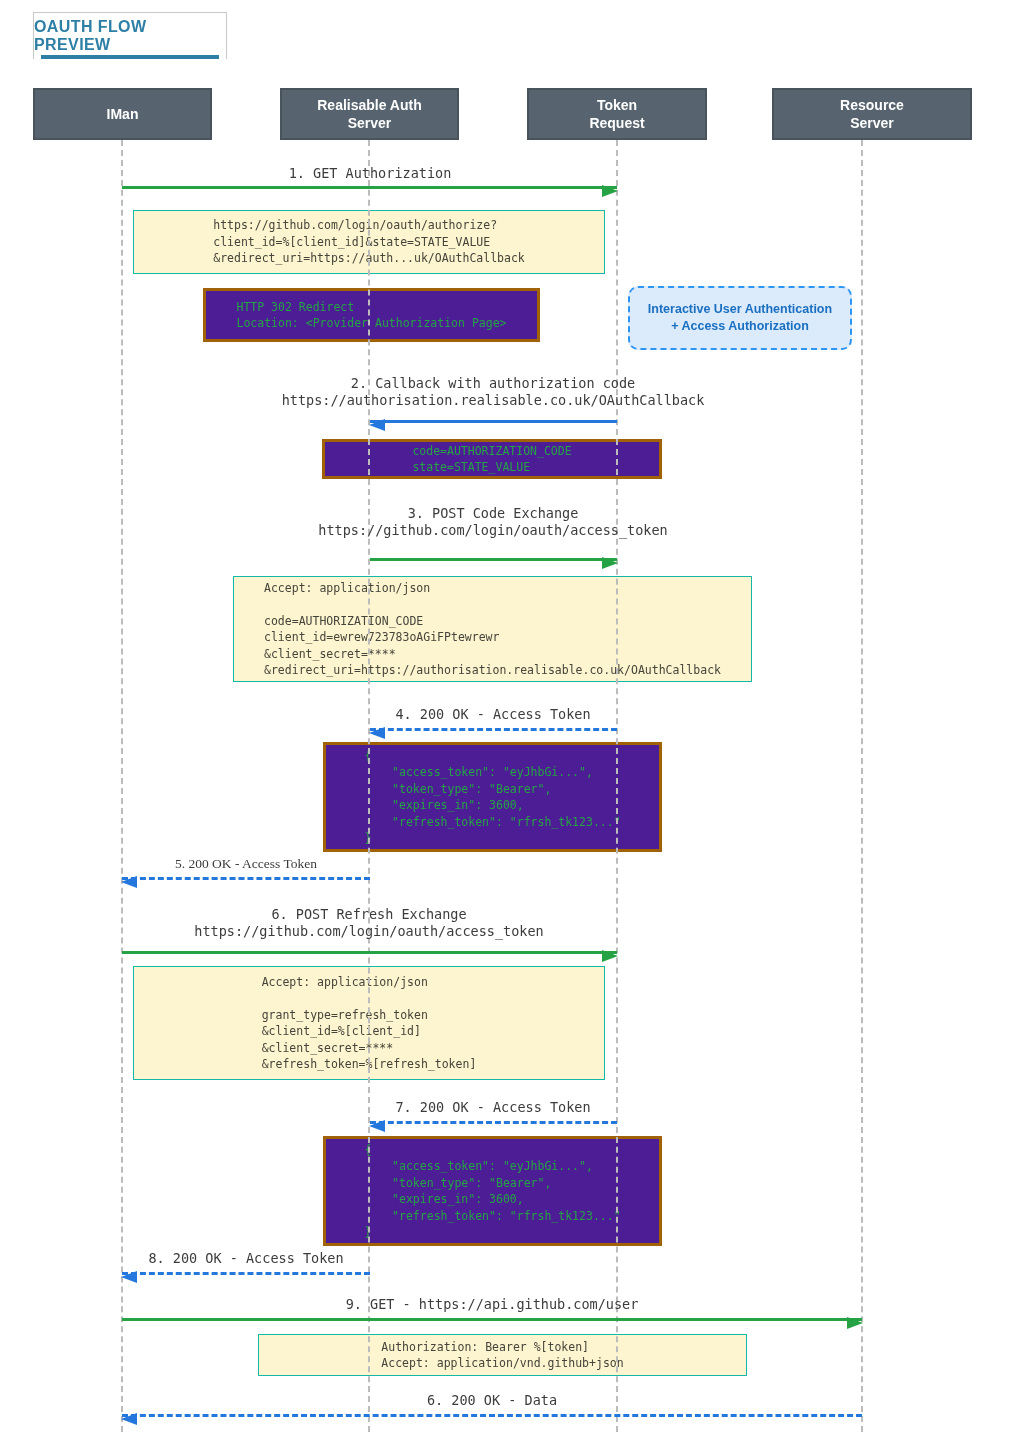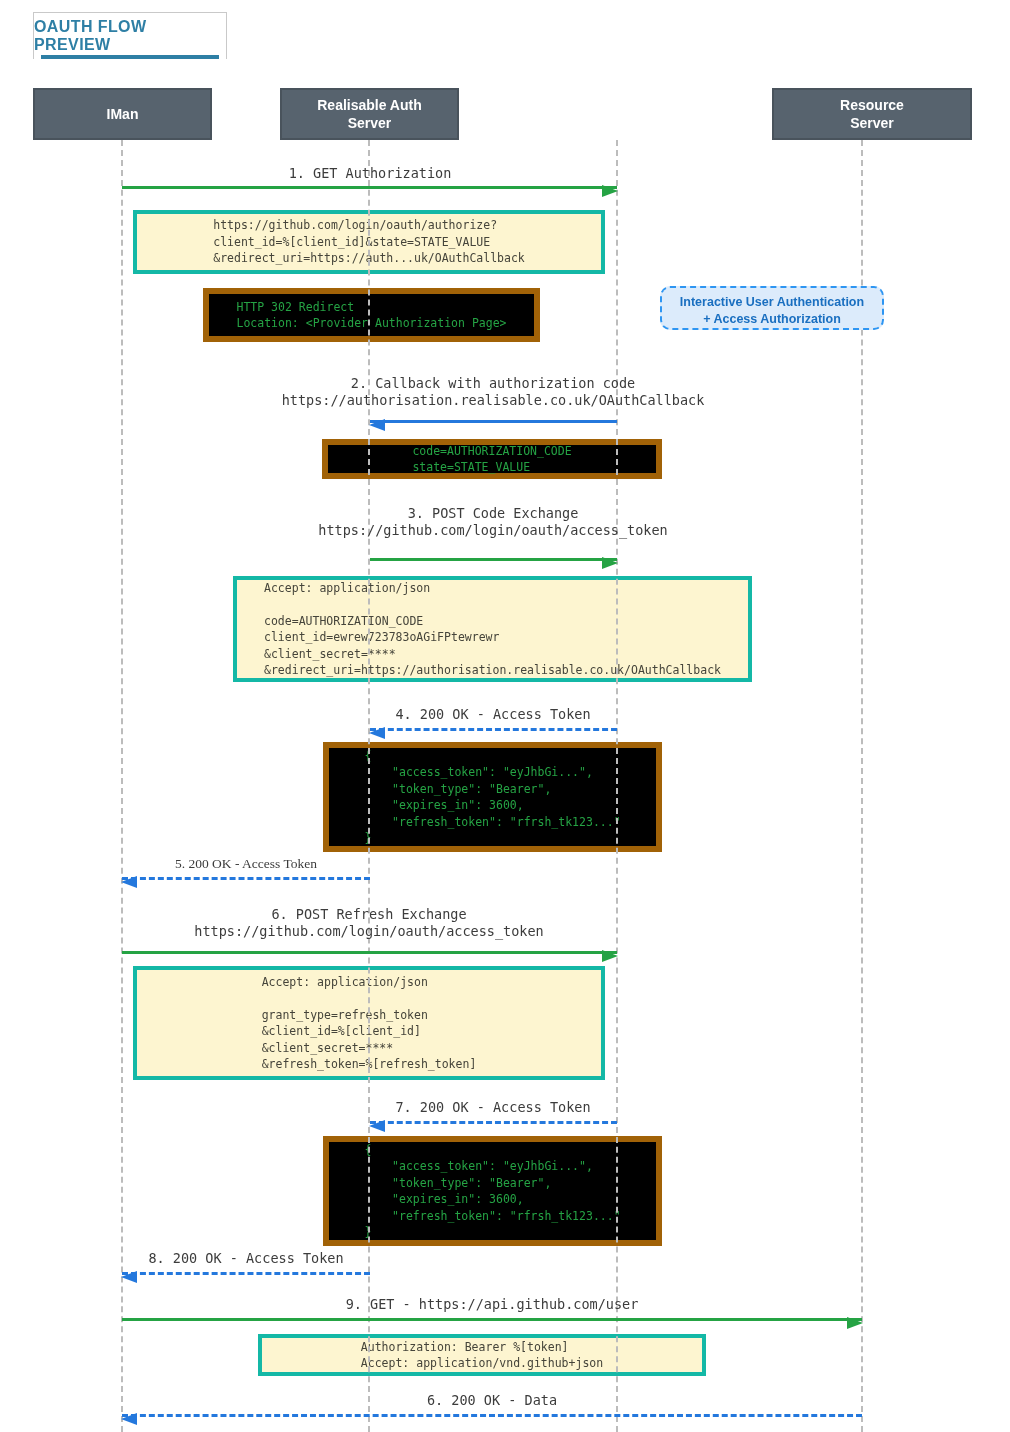--- a/index.html
+++ b/index.html
@@ -22,22 +22,22 @@
     font-size:14px; line-height:18px; text-align:center; white-space:pre-line;
     display:flex; align-items:center; justify-content:center; z-index:4; }
   .lifeline { position:absolute; top:140px; height:1292px; width:0;
     border-left:2px dashed #bcbcbc; z-index:2; }
 
   
   .note { position:absolute; box-sizing:border-box; z-index:1;
     display:flex; align-items:center; justify-content:center;
     font-family:"DejaVu Sans Mono", monospace; font-size:11.5px; line-height:16.5px; color:#45443a; }
   .note .txt { white-space:pre; text-align:left; }
-  .note.yellow { background:#fdf5d0; border:4px solid #14b8a6; }
-  .note.green  { background:#000000; border:6px solid #a16207; }
+  .note.yellow { background:#fdf5d0; border:1px solid #14b8a6; }
+  .note.green  { background:#4c1d95; border:3px solid #a16207; }
   .auth-note { position:absolute; box-sizing:border-box; z-index:3;
     background:#dcebfb; border:2px dashed #2d95f2; border-radius:10px;
     color:#1a6fc0; font-weight:bold; font-size:12.5px; line-height:17px;
     display:flex; align-items:center; justify-content:center; text-align:center; white-space:pre; }
 
   
   .msg-label { position:absolute; transform:translateX(-50%); z-index:3;
     font-family:"DejaVu Sans Mono", monospace; font-size:13.5px; line-height:17px;
     color:#3c3c3c; text-align:center; white-space:pre; }
   .arrow { position:absolute; height:0; border-top:3px solid; z-index:3; }
@@ -60,38 +60,40 @@
   </div>
 
   <div class="lifeline" style="left:121px;"></div>
   <div class="lifeline" style="left:368px;"></div>
   <div class="lifeline" style="left:616px;"></div>
   <div class="lifeline" style="left:861px;"></div>
 
   <div class="actor" style="left:33px; width:179px;">IMan</div>
   <div class="actor" style="left:280px; width:179px;">Realisable Auth
 Server</div>
+  <div class="actor" style="left:527px; width:180px;">Token
+Request</div>
   <div class="actor" style="left:772px; width:200px;">Resource
 Server</div>
 
   <div class="msg-label" style="left:370px; top:165px;">1. GET Authorization</div>
   <div class="arrow green" style="left:122px; top:186px; width:495px;">
     <span class="head r"></span>
   </div>
   <div class="note yellow" style="left:133px; top:210px; width:472px; height:64px;">
     <div class="txt">https://github.com/login/oauth/authorize?
 client_id=%[client_id]&amp;state=STATE_VALUE
 &amp;redirect_uri=https://auth...uk/OAuthCallback</div>
   </div>
 
   <div class="note green" style="left:203px; top:288px; width:337px; height:54px;">
     <div class="txt">HTTP 302 Redirect
 Location: &lt;Provider Authorization Page&gt;</div>
   </div>
-  <div class="auth-note" style="left:660px; top:286px; width:224px; height:44px;align-items:flex-end;">
+  <div class="auth-note" style="left:628px; top:286px; width:224px; height:64px;">
     <span>Interactive User Authentication
 + Access Authorization</span>
   </div>
 
   <div class="msg-label" style="left:493px; top:375px;">2. Callback with authorization code
 https://authorisation.realisable.co.uk/OAuthCallback</div>
   <div class="arrow blue" style="left:370px; top:420px; width:247px;">
     <span class="head l"></span>
   </div>
   <div class="note green" style="left:322px; top:439px; width:340px; height:40px;">
@@ -160,21 +162,21 @@
 
   <div class="msg-label" style="left:246px; top:1250px;">8. 200 OK - Access Token</div>
   <div class="arrow blue dashed" style="left:122px; top:1272px; width:248px;">
     <span class="head l"></span>
   </div>
 
   <div class="msg-label" style="left:492px; top:1296px;">9. GET - https://api.github.com/user</div>
   <div class="arrow green" style="left:122px; top:1318px; width:740px;">
     <span class="head r"></span>
   </div>
-  <div class="note yellow" style="left:258px; top:1334px; width:448px; height:42px;">
+  <div class="note yellow" style="left:258px; top:1334px; width:489px; height:42px;">
     <div class="txt">Authorization: Bearer %[token]
 Accept: application/vnd.github+json</div>
   </div>
 
   <div class="msg-label" style="left:492px; top:1392px;">6. 200 OK - Data</div>
   <div class="arrow blue dashed" style="left:122px; top:1414px; width:740px;">
     <span class="head l"></span>
   </div>
 
 </div>

